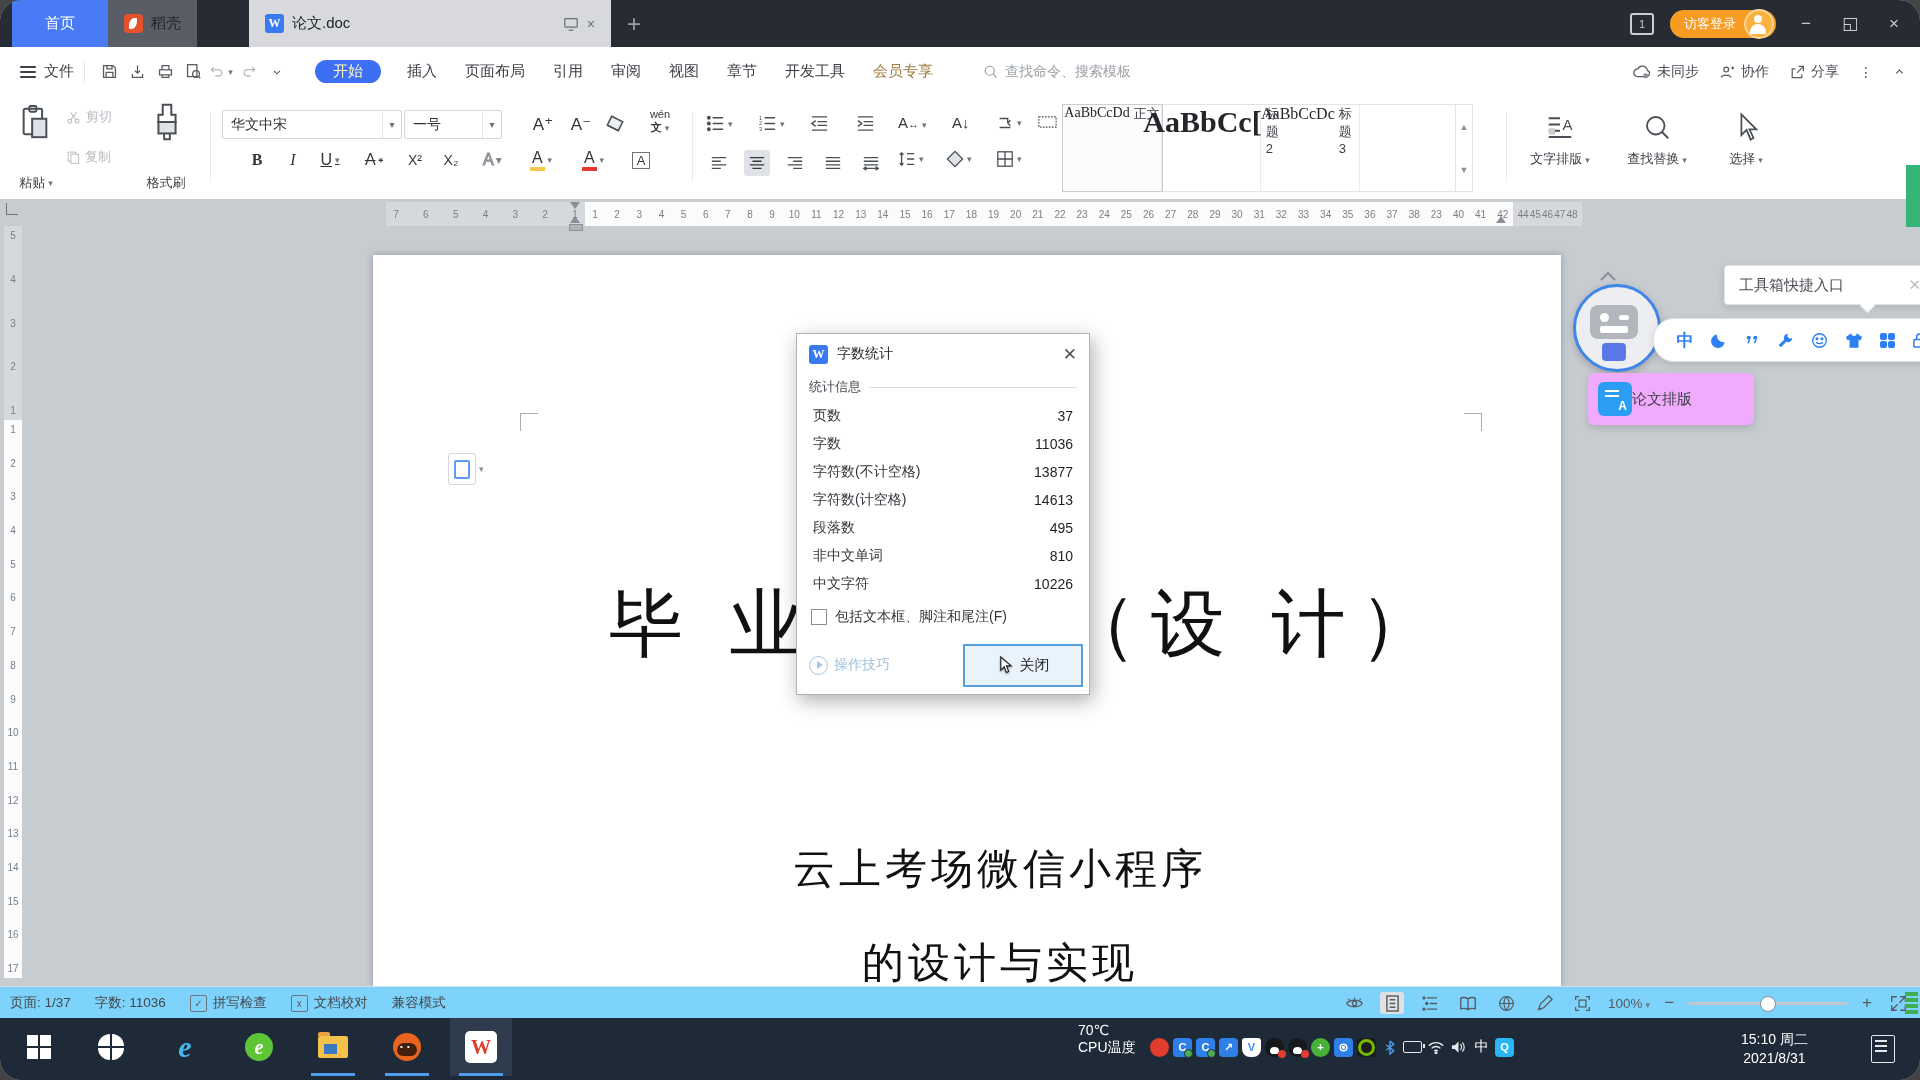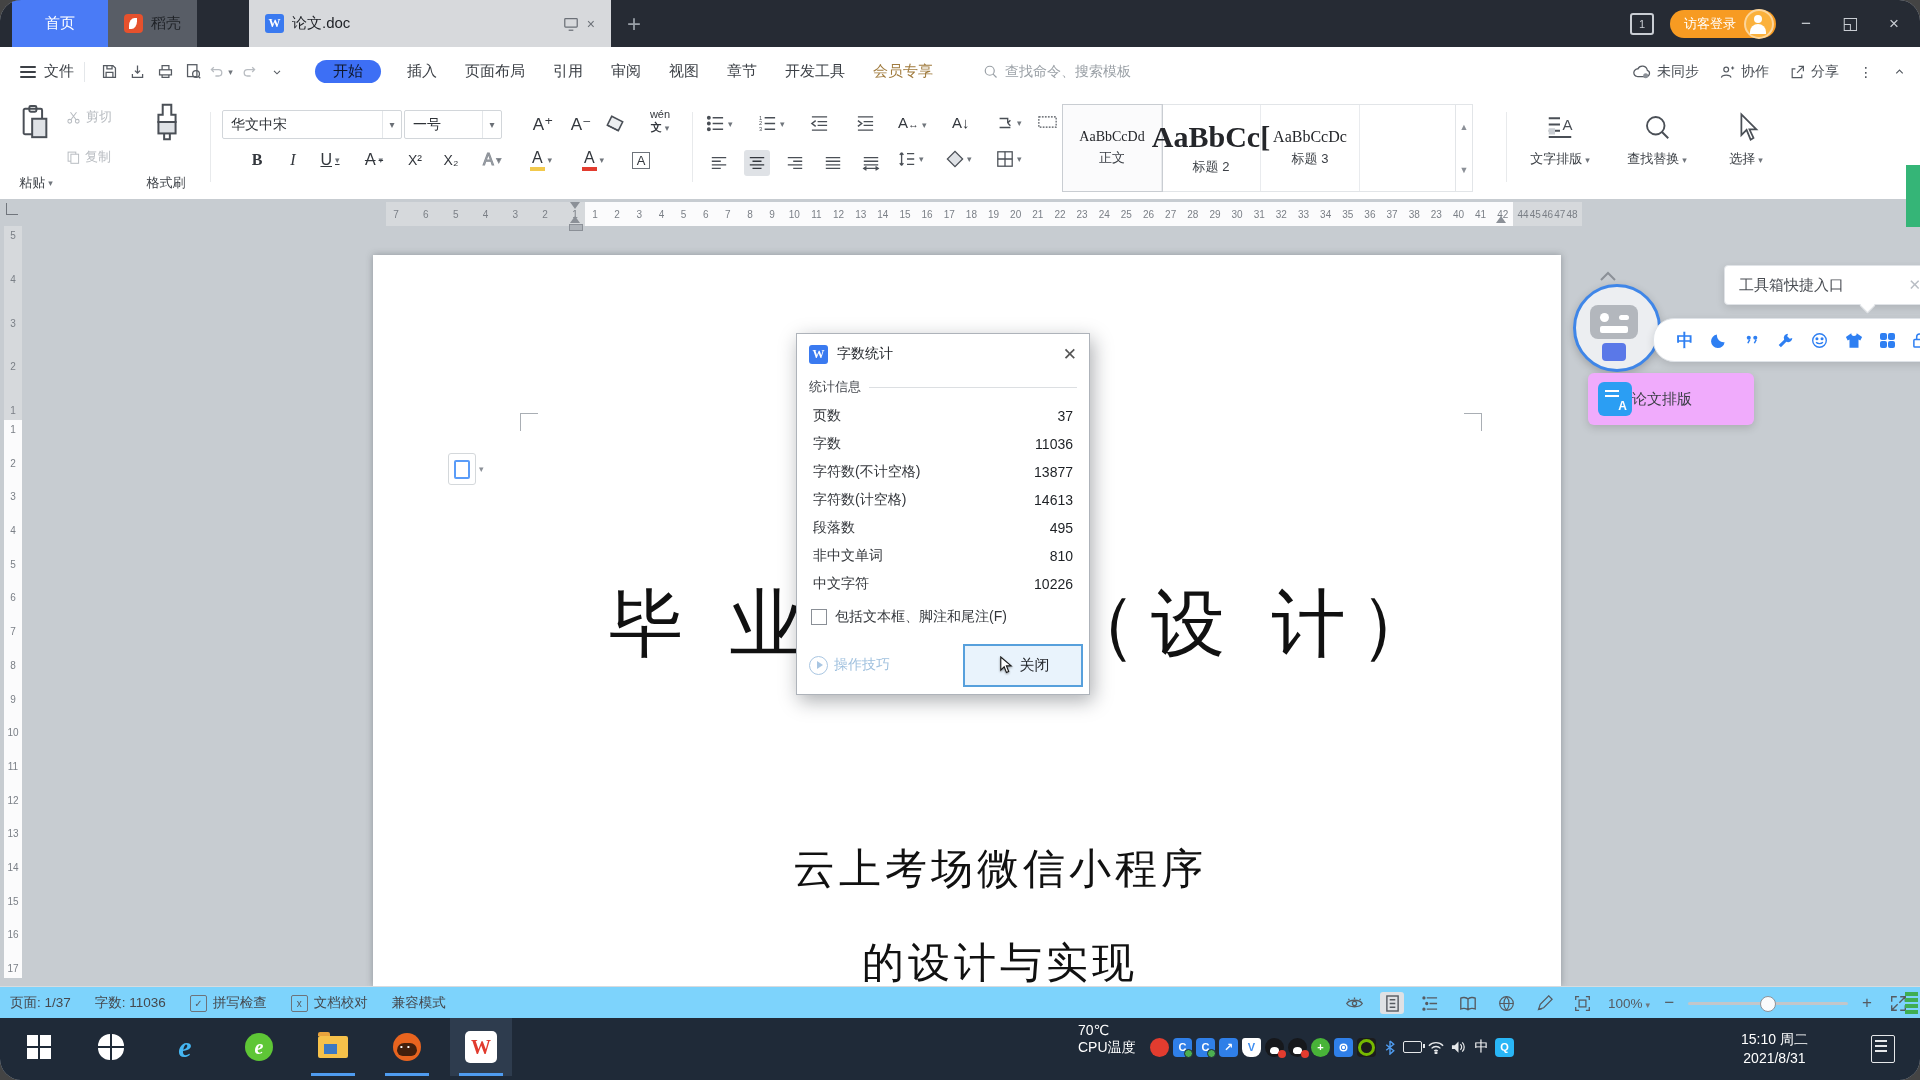--- a/index.html
+++ b/index.html
@@ -28,38 +28,38 @@
   .avatar::before{content:"";position:absolute;left:8px;top:4px;width:8px;height:8px;border-radius:50%;background:#fff;}
   .avatar::after{content:"";position:absolute;left:4px;top:13px;width:16px;height:10px;border-radius:8px 8px 0 0;background:#fff;}
   .winbtn{color:#c9cdd3;font-size:17px;width:28px;text-align:center;}
 
   
   .menubar{position:absolute;top:47px;left:0;right:0;height:49px;background:#fff;display:flex;align-items:center;font-size:15px;}
   .burger{width:16px;height:12px;display:flex;flex-direction:column;justify-content:space-between;margin:0 8px 0 20px;}
   .burger i{height:2px;background:#3c4046;border-radius:1px;}
   .vsep{width:1px;height:20px;background:#e4e7ea;margin:0 10px;}
   .qbtn{width:28px;height:28px;display:flex;align-items:center;justify-content:center;color:#565b62;}
-  .pill{background:#3d6ff5;color:#0f172a;border-radius:16px;padding:2px 18px;margin:0 12px 0 24px;font-size:15px;}
+  .pill{background:#3d6ff5;color:#fef9c3;border-radius:16px;padding:2px 18px;margin:0 12px 0 24px;font-size:15px;}
   .mtab{padding:0 14px;color:#3c4046;}
   .mtab-premium{padding:0 14px;color:#a07b3e;}
   .msearch{display:flex;align-items:center;gap:7px;margin-left:36px;color:#9aa0a6;font-size:14px;}
   .mright{margin-left:auto;display:flex;align-items:center;gap:8px;padding-right:14px;color:#474c53;font-size:14px;}
   .mitem{display:flex;align-items:center;gap:6px;margin-left:12px;}
 
   
   .ribbon{position:absolute;top:96px;left:0;right:0;height:103px;background:#fff;border-bottom:1px solid #d9dcdf;}
   .rlabel{position:absolute;font-size:13px;color:#3c4046;text-align:center;display:flex;align-items:center;justify-content:center;}
   .gray{color:#b8bcc1;}
   .ic{display:flex;align-items:center;justify-content:center;color:#4a4f56;}
   .combo{position:absolute;height:27px;border:1px solid #d2d6da;border-radius:2px;display:flex;align-items:center;font-size:14px;color:#2f3338;}
   .combo .cv{flex:1;padding:0 8px;}
   .combo .ca{width:18px;text-align:center;color:#6a6f76;font-size:10px;border-left:1px solid #e4e7ea;align-self:stretch;display:flex;align-items:center;justify-content:center;}
   .fmt{position:absolute;top:50px;height:28px;display:flex;align-items:center;justify-content:center;font-size:16px;color:#33373d;}
   .gallery{position:absolute;left:1062px;top:8px;width:392px;height:86px;border:1px solid #e2e5e8;display:flex;}
-  .stylecell{width:98px;border-right:1px solid #e9ebee;display:flex;flex-direction:column;align-items:center;justify-content:center;gap:4px;}
+  .stylecell{width:98px;border-right:1px solid #e9ebee;display:flex;flex-direction:row;align-items:flex-start;justify-content:center;gap:4px;}
   .stylecell:first-child{background:#fbfbfc;outline:1px solid #c9cdd2;}
   .sample{font-family:"Liberation Serif","DejaVu Serif",serif;font-size:14px;color:#24262a;white-space:nowrap;}
   .stylecell:nth-child(2) .sample{font-size:30px;font-weight:bold;}
   .stylecell:nth-child(3) .sample{font-size:16px;}
   .slabel{font-size:13px;color:#3c4046;}
   .spin{position:absolute;left:1456px;top:8px;width:16px;height:86px;display:flex;flex-direction:column;align-items:center;justify-content:space-around;color:#8b9097;font-size:9px;border:1px solid #e2e5e8;border-left:none;}
   .bigtool{position:absolute;display:flex;flex-direction:column;align-items:center;gap:8px;font-size:13px;color:#3c4046;}
 
   
   .workspace{position:absolute;top:199px;left:0;right:0;height:787px;background:#c7ccd1;}

